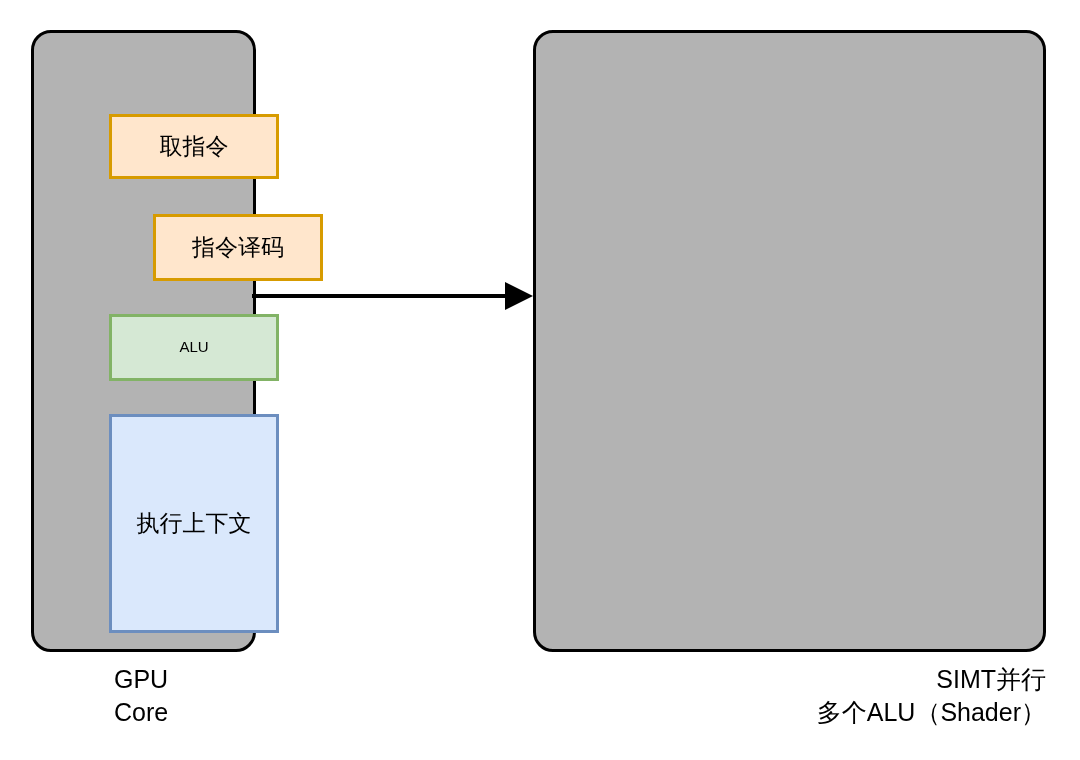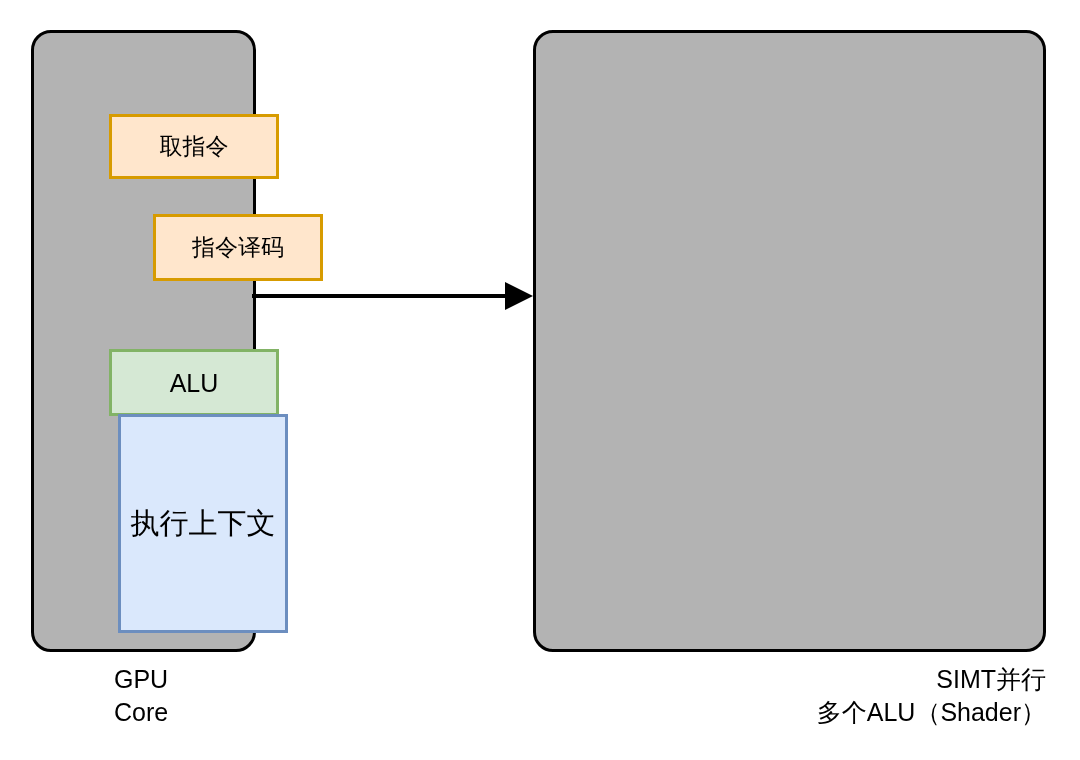--- a/index.html
+++ b/index.html
@@ -62,22 +62,22 @@
     border: 3px solid #82b366;
   }
   .unit-ctx {
     background: #dae8fc;
     border: 3px solid #6c8ebf;
   }
 
   
   #left-fetch   { left: 75px;  top: 81px;  width: 170px; height: 65px;  font-size: 23px; }
   #left-decode  { left: 75px;  top: 181px; width: 170px; height: 67px;  font-size: 23px; margin-left: 44px; }
-  #left-alu     { left: 75px;  top: 281px; width: 170px; height: 67px;  font-size: 25px; margin-top: 35px; }
-  #left-exec    { left: 84px;  top: 381px; width: 170px; height: 219px; font-size: 29px; }
+  #left-alu     { left: 75px;  top: 281px; width: 170px; height: 67px;  font-size: 15px; }
+  #left-exec    { left: 75px;  top: 381px; width: 170px; height: 219px; font-size: 23px; }
 
   
   #arrow-core-to-simt {
     position: absolute;
     left: 252px;
     top: 272px;
     width: 290px;
     height: 48px;
   }
 

